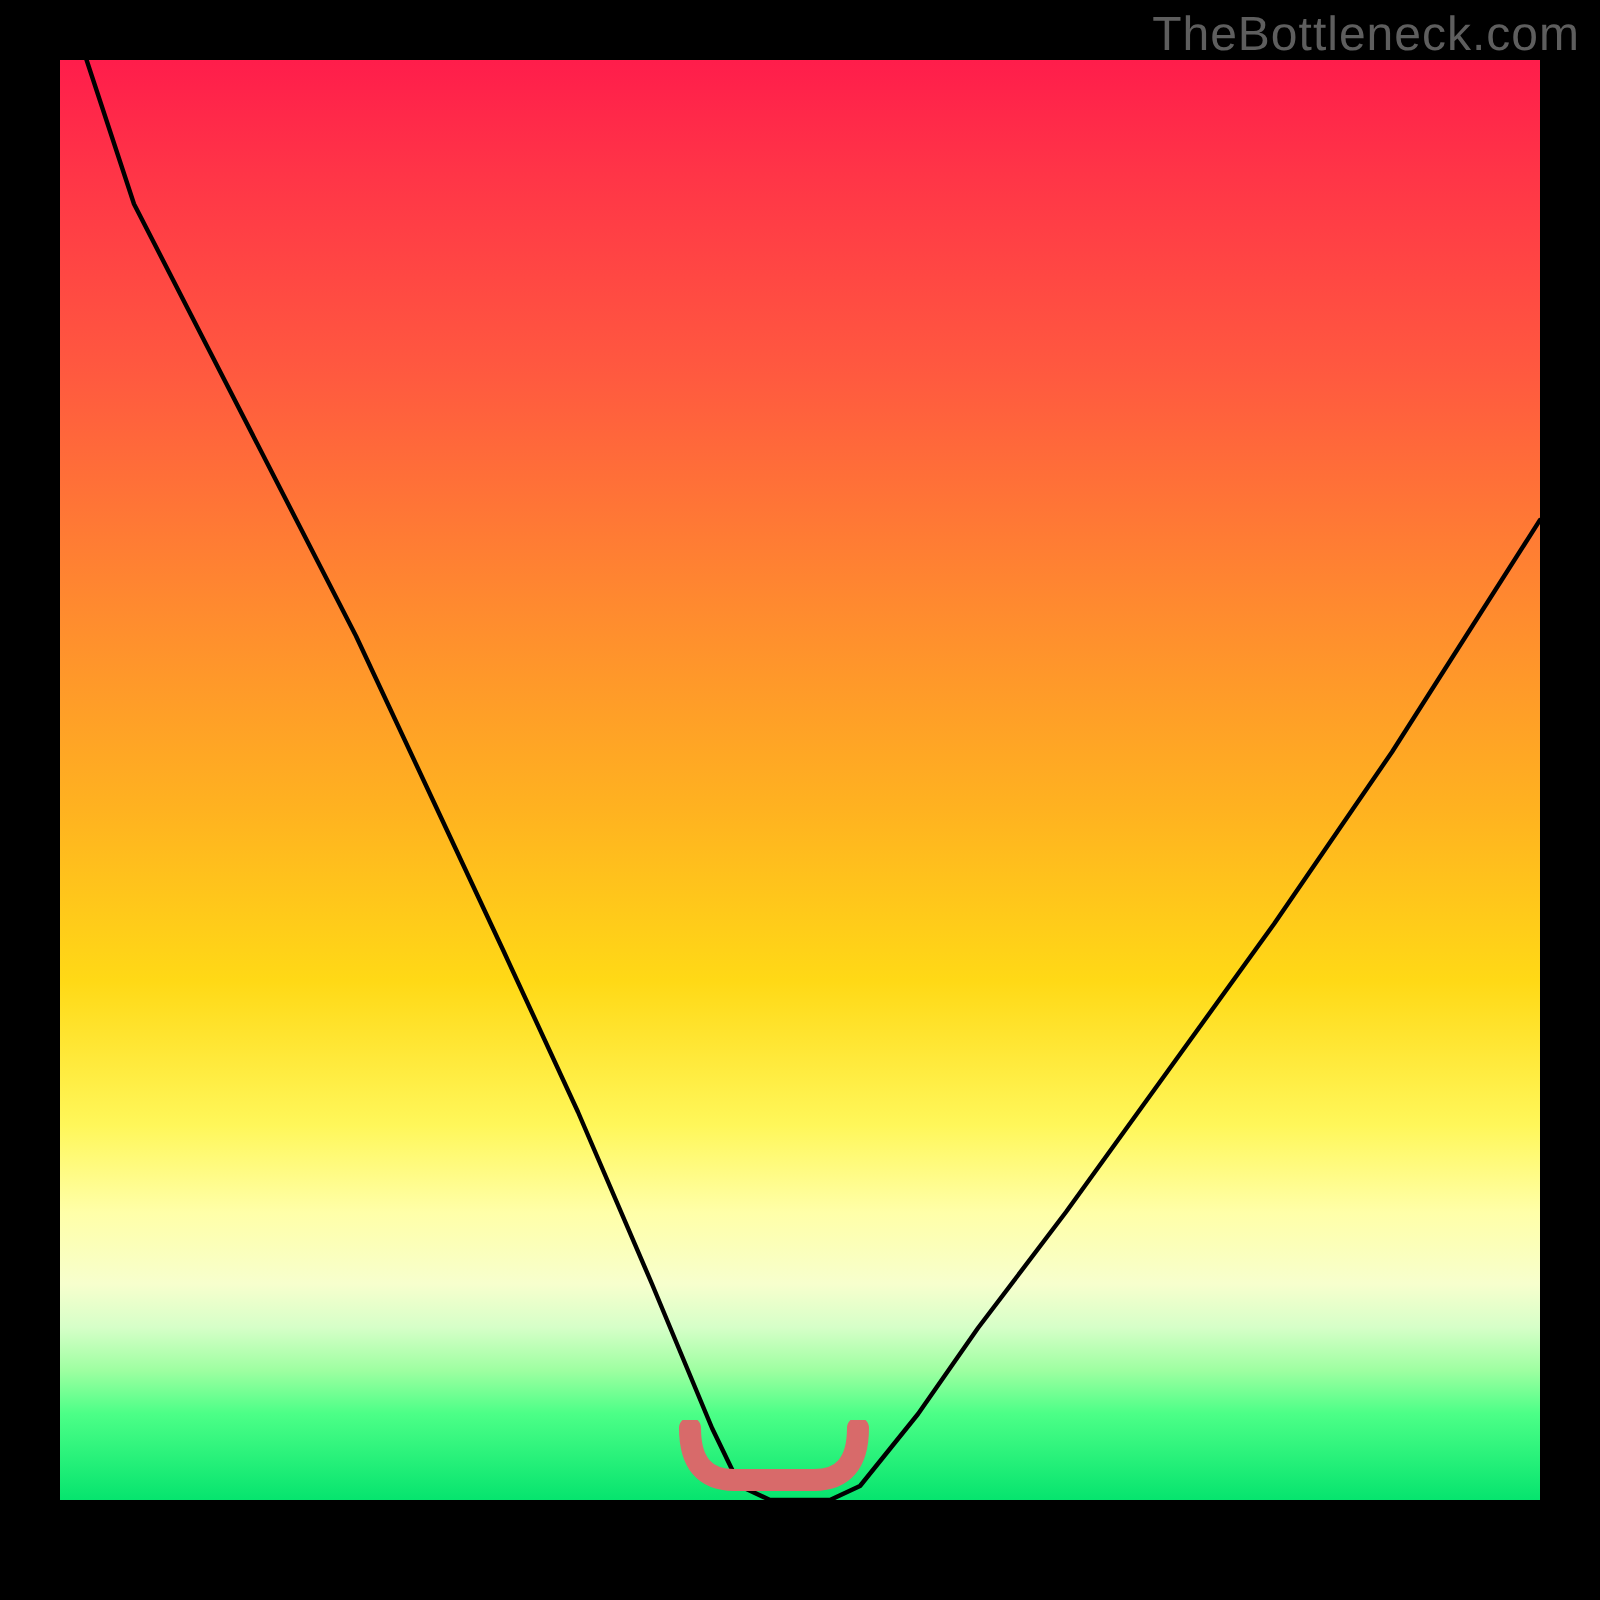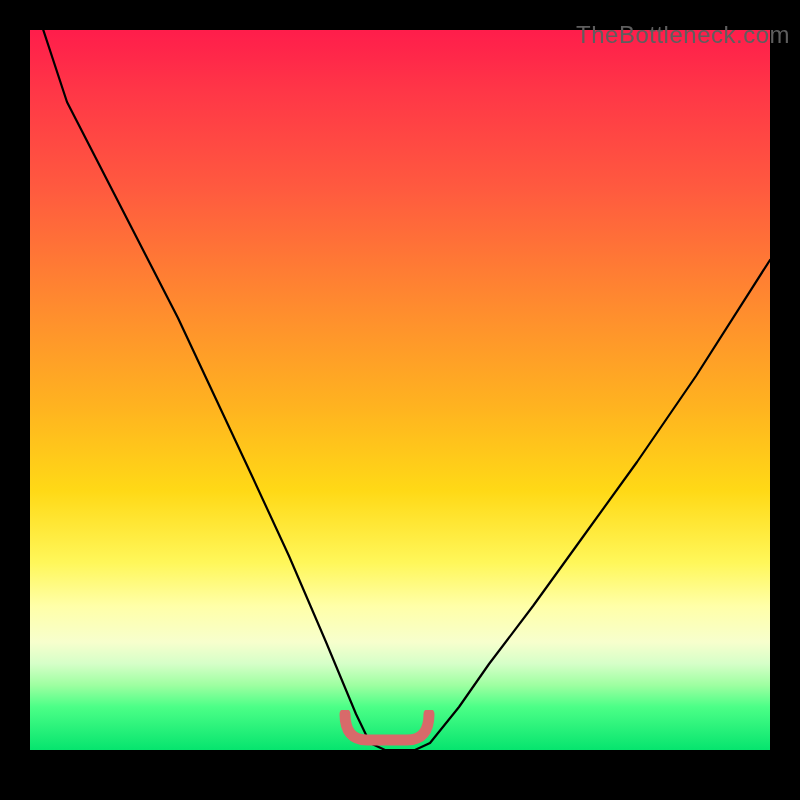--- a/index.html
+++ b/index.html
@@ -12,21 +12,21 @@
     overflow: hidden;
   }
   .frame {
     position: relative;
     width: 800px;
     height: 800px;
     background: #000;
   }
   .watermark {
     position: absolute;
-    top: 21px;
+    top: 4px;
     right: 10px;
     color: #5e5e5e;
     font-size: 24px;
     font-weight: 500;
     letter-spacing: 0.5px;
     z-index: 5;
   }
   .plot-area {
     position: absolute;
     left: 30px;

